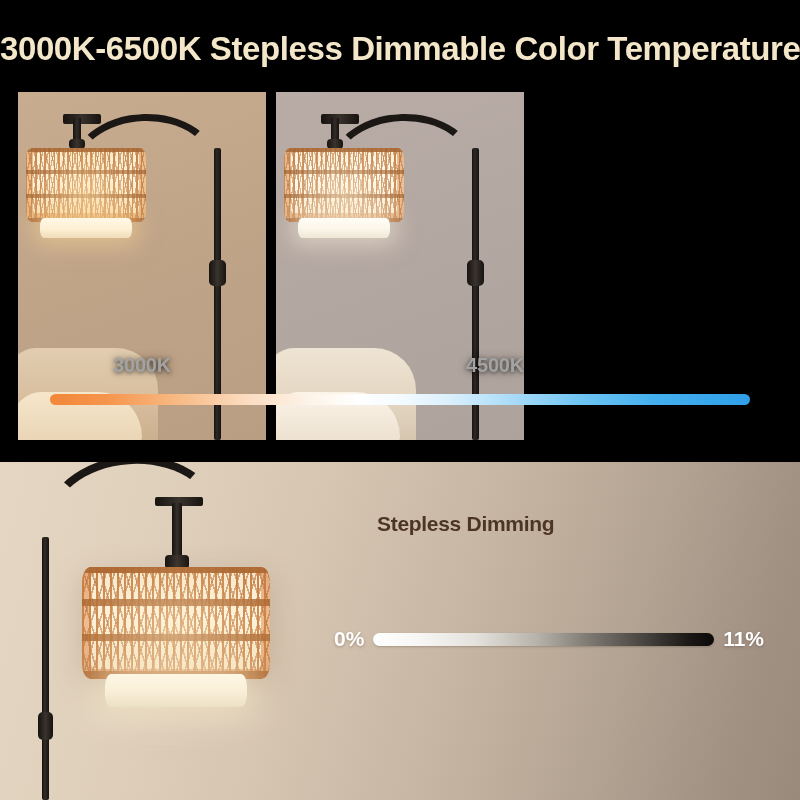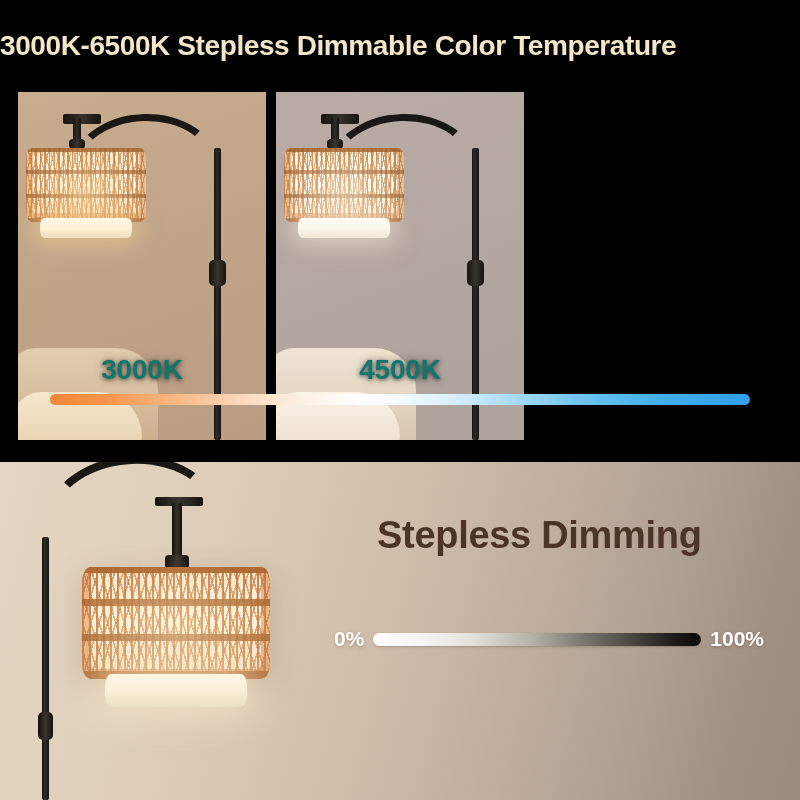--- a/index.html
+++ b/index.html
@@ -13,21 +13,21 @@
   .page { position:relative; width:800px; height:800px; }
 
   
   .top-section {
     position:absolute; left:0; top:0; width:800px; height:462px;
     background:#000000;
   }
   .headline {
     position:absolute; left:0; top:30px; width:634px;
     text-align:center;
-    font-size:28px; font-weight:bold;
+    font-size:33px; font-weight:bold;
     letter-spacing:-0.4px;
     color:#f4e7c9;
     white-space:nowrap;
   }
 
   .panels {
     position:absolute; left:18px; top:92px;
     width:764px; height:348px;
     display:flex; gap:10px;
   }
@@ -117,21 +117,21 @@
         rgba(160,96,46,.7) 62%, rgba(160,96,46,.7) 67%,
         rgba(0,0,0,0) 67%, rgba(0,0,0,0) 95%,
         rgba(160,96,46,.75) 95%, rgba(160,96,46,.75) 100%);
   }
   .shade-glow { position:absolute; inset:0; }
   .diffuser { position:absolute; border-radius:4px/8px; }
 
   .temp-label {
     position:absolute; left:0; width:100%;
     text-align:center;
-    font-size:28px; font-weight:bold; color:#0f766e;
+    font-size:20px; font-weight:bold; color:#a3a3a3;
     text-shadow:0 1px 4px rgba(0,0,0,.55), 0 0 10px rgba(0,0,0,.35);
     letter-spacing:-0.2px;
   }
 
   
   .ct-bar {
     position:absolute; left:50px; top:394px; width:700px; height:11px;
     border-radius:6px;
     background:linear-gradient(90deg,
       #f2873a 0%, #f5954c 8%, #f8b983 18%, #fbdcc0 28%,
@@ -218,21 +218,21 @@
           <div class="shade" style="left:8px; top:56px; width:120px; height:74px;">
             <div style="position:absolute;inset:0;background:linear-gradient(180deg,#e3b183 0%,#edc195 35%,#e9ba8b 70%,#dcab7c 100%);"></div>
             <div style="position:absolute;left:6%;top:6%;width:88%;height:82%;background:linear-gradient(180deg,#fbf1da,#fffaec 45%,#f6ebd4);border-radius:4px;"></div>
             <div class="shade-weave"></div>
             <div class="shade-bands"></div>
             <div class="shade-glow" style="background:radial-gradient(ellipse at 50% 62%, rgba(255,243,215,.55) 0%, rgba(250,235,205,.12) 55%, rgba(0,0,0,0) 78%);"></div>
           </div>
           <div class="diffuser" style="left:22px; top:126px; width:92px; height:20px; background:linear-gradient(180deg,#fffdf6 0%,#fbf6ea 55%,#efe7d6 100%); box-shadow:0 0 22px 7px rgba(255,246,226,.5);"></div>
         </div>
 
-        <div class="temp-label" style="top:262px;">4500K</div>
+        <div class="temp-label" style="top:262px;text-align:right;">4500K</div>
       </div>
 
 
     </div>
 
     <div class="ct-bar"></div>
   </section>
 
   <section class="bottom-section">
 
@@ -282,27 +282,27 @@
         <div style="position:absolute;inset:0;
              background:radial-gradient(ellipse at 50% 55%, rgba(255,238,200,.45) 0%, rgba(255,225,175,.12) 58%, rgba(0,0,0,0) 80%);"></div>
       </div>
 
       <div style="position:absolute; left:105px; top:212px; width:142px; height:33px;
                   border-radius:6px/12px;
                   background:linear-gradient(180deg,#fdf6e4 0%,#faf0d9 50%,#ece0c4 100%);
                   box-shadow:0 0 34px 12px rgba(253,240,208,.55);"></div>
     </div>
 
-    <div style="position:absolute; left:377px; top:48px; font-size:38px; font-weight:bold;
+    <div style="position:absolute; left:377px; top:48px; font-size:21px; font-weight:bold;
                 line-height:1.32; color:#4d3526; letter-spacing:-0.3px;">
       <div>Stepless Dimming</div>
     </div>
 
     <div style="position:absolute; left:334px; top:162px; width:430px; height:30px;
                 display:flex; align-items:center; gap:9px;">
       <span class="pct-label">0%</span>
       <div class="bright-bar"></div>
-      <span class="pct-label">100%</span>
+      <span class="pct-label">11%</span>
     </div>
 
   </section>
 
 </div>
 
 </body></html>

